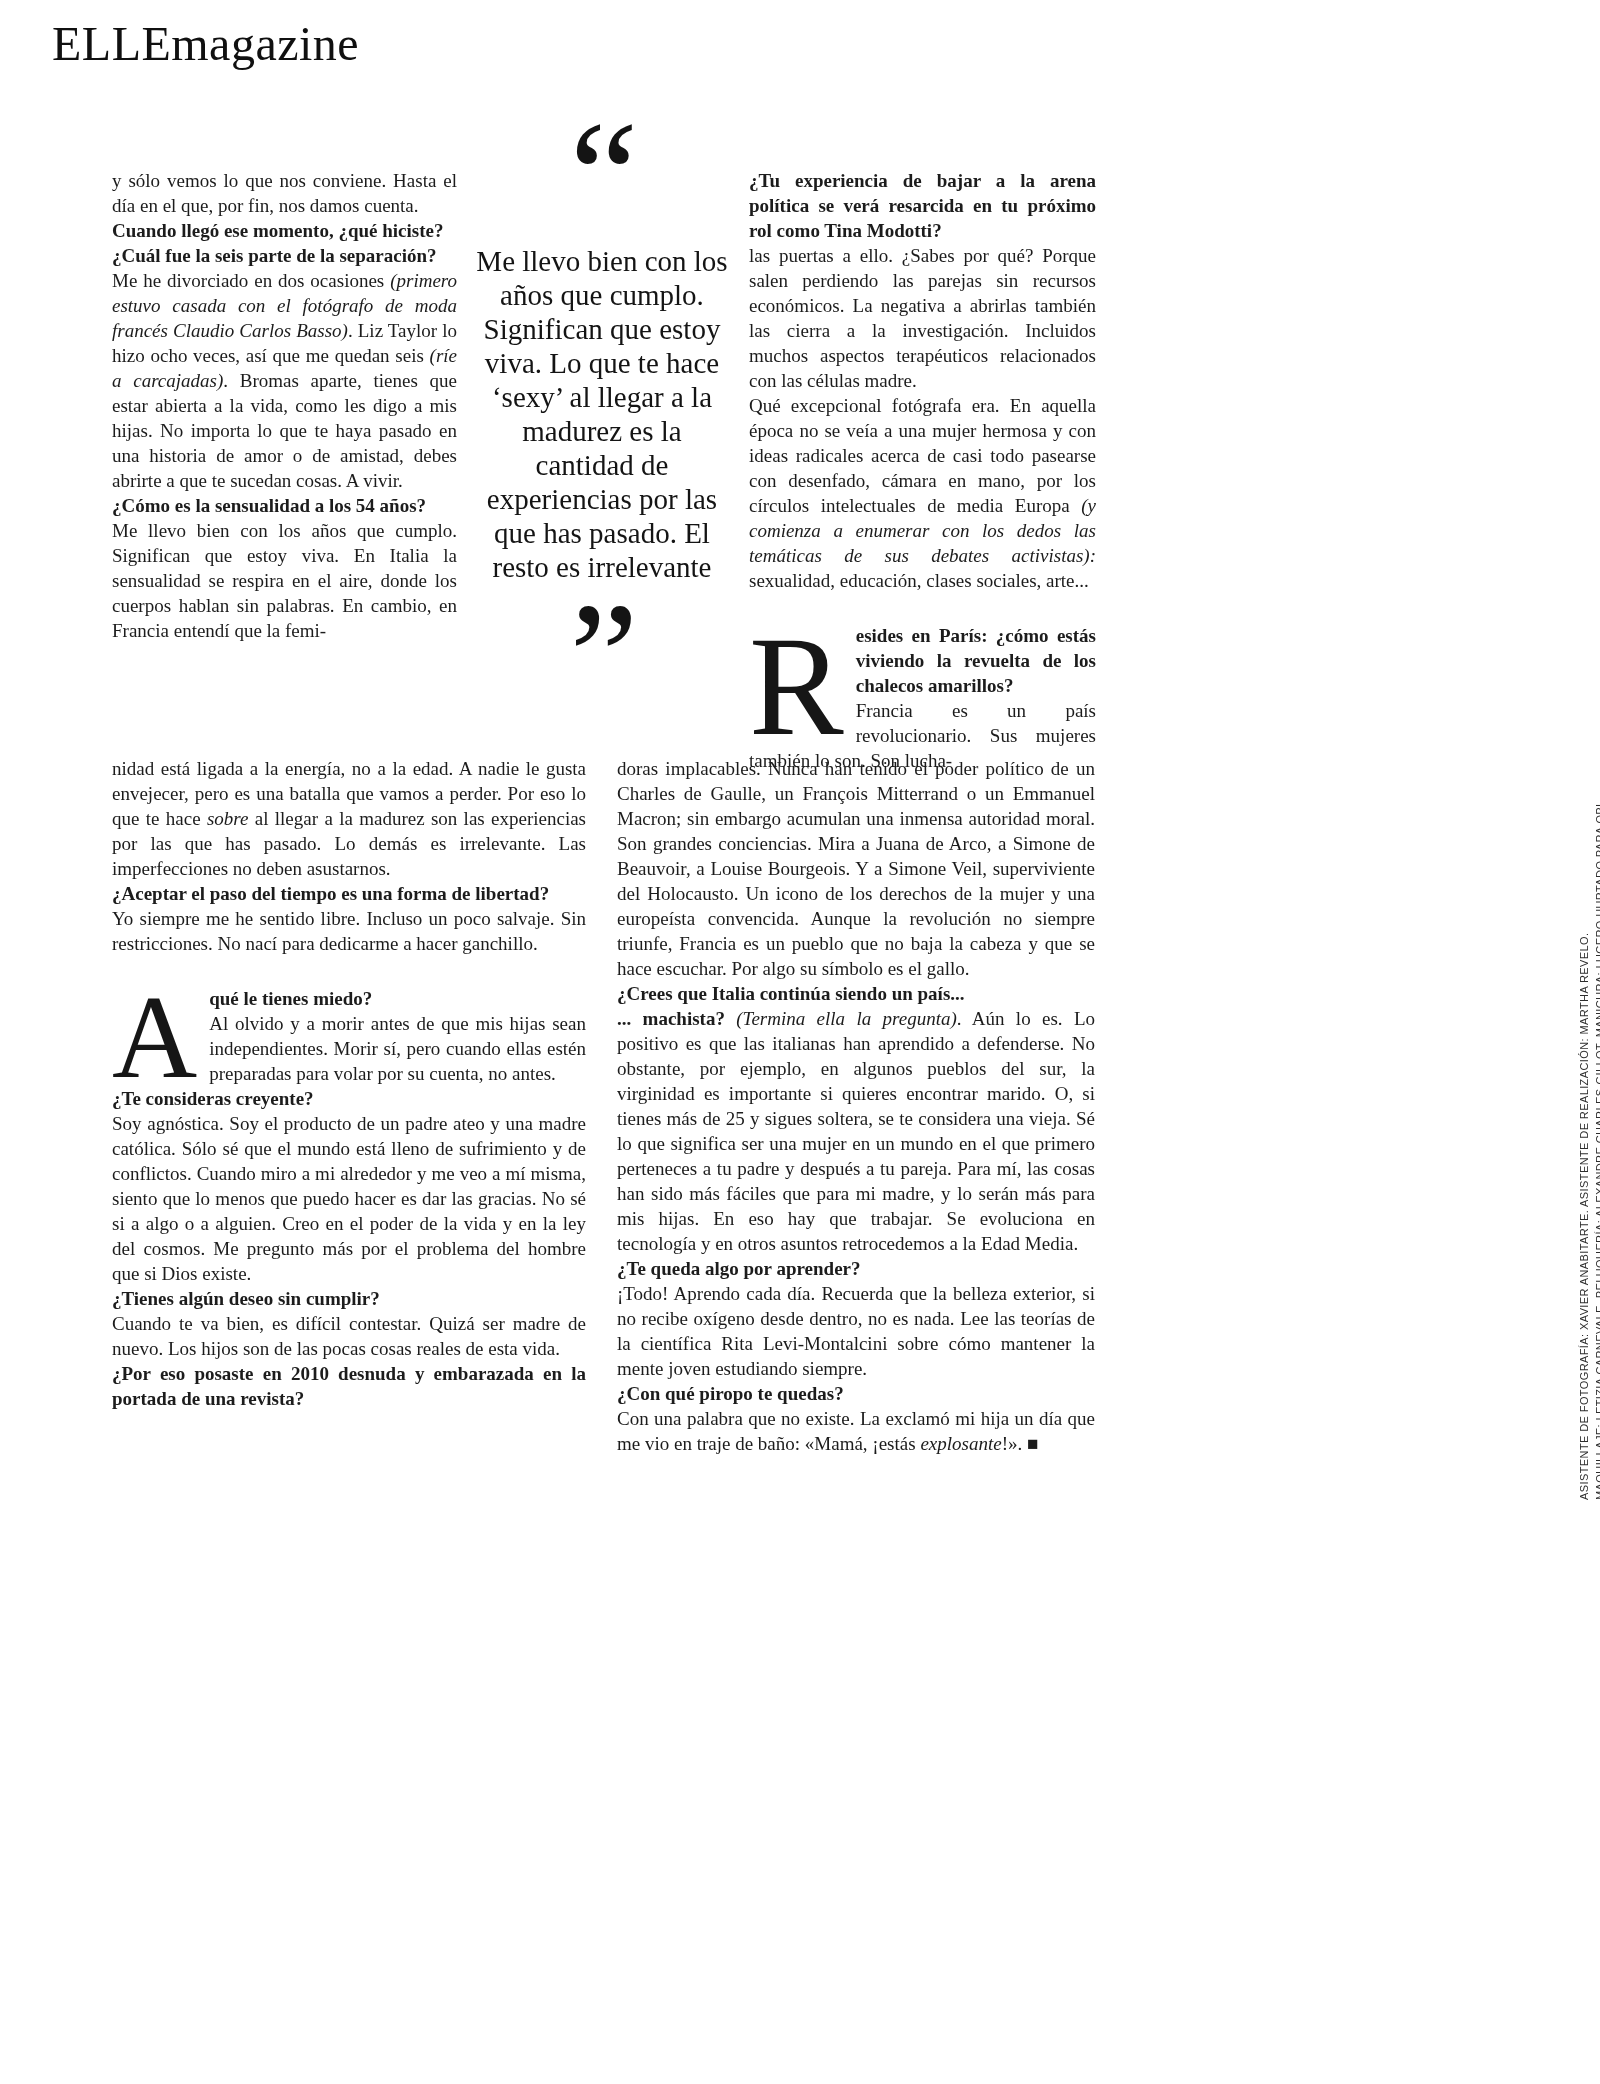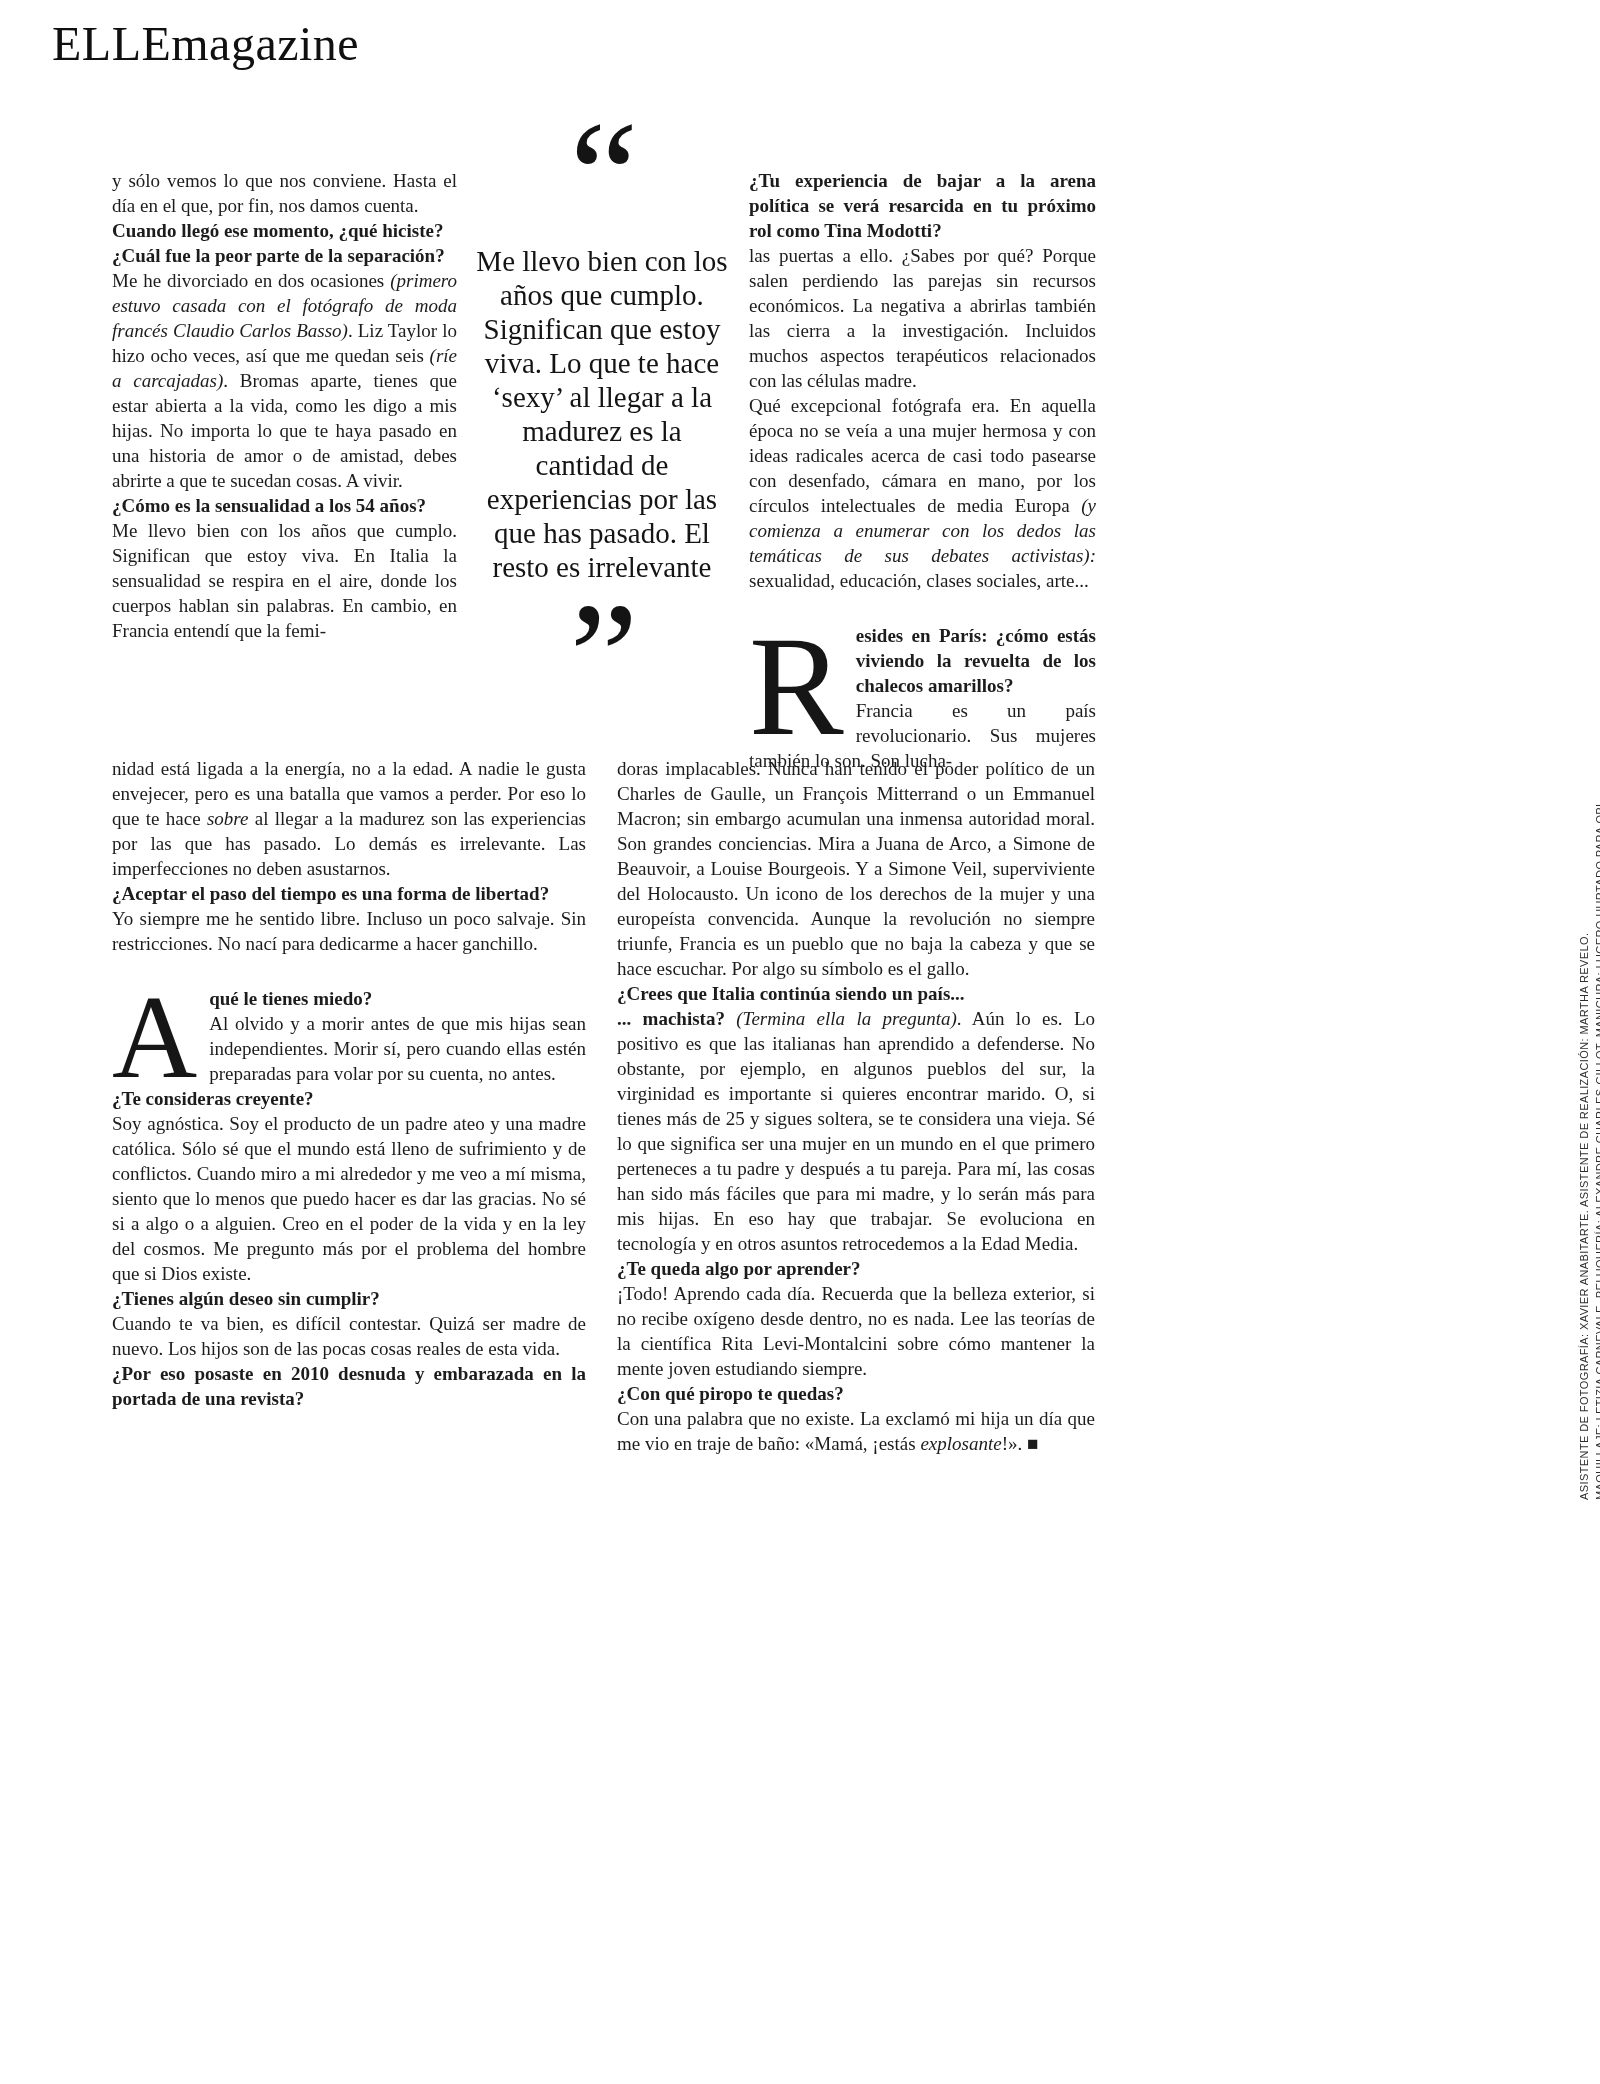--- a/index.html
+++ b/index.html
@@ -46,21 +46,21 @@
 </head>
 <body>
 
 <div class="page">
 
   <div class="masthead">ELLEmagazine</div>
 
   <div class="textblock col1-narrow">
       <p class="para a"><span>y sólo vemos lo que nos conviene. Hasta el día en el que, por fin, nos damos cuenta.</span></p>
       <p class="para q"><span>Cuando llegó ese momento, ¿qué hiciste?</span></p>
-      <p class="para q"><span>¿Cuál fue la peor parte de la separación?</span></p>
+      <p class="para q"><span>¿Cuál fue la seis parte de la separación?</span></p>
       <p class="para a"><span>Me he divorciado en dos ocasiones </span><span class="it">(primero estuvo casada con el fotógrafo de moda francés Claudio Carlos Basso)</span><span>. Liz Taylor lo hizo ocho veces, así que me quedan seis </span><span class="it">(ríe a carcajadas)</span><span>. Bromas aparte, tienes que estar abierta a la vida, como les digo a mis hijas. No importa lo que te haya pasado en una historia de amor o de amistad, debes abrirte a que te sucedan cosas. A vivir.</span></p>
       <p class="para q"><span>¿Cómo es la sensualidad a los 54 años?</span></p>
       <p class="para a"><span>Me llevo bien con los años que cumplo. Significan que estoy viva. En Italia la sensualidad se respira en el aire, donde los cuerpos hablan sin palabras. En cambio, en Francia entendí que la femi-</span></p>
     </div>
 
   <div class="pullquote">
     <div class="pq-mark pq-open">“</div>
     <div class="pq-text">Me llevo bien con los años que cumplo. Significan que estoy viva. Lo que te hace ‘sexy’ al llegar a la madurez es la cantidad de experiencias por las que has pasado. El resto es irrelevante</div>
     <div class="pq-mark pq-close">”</div>
   </div>

